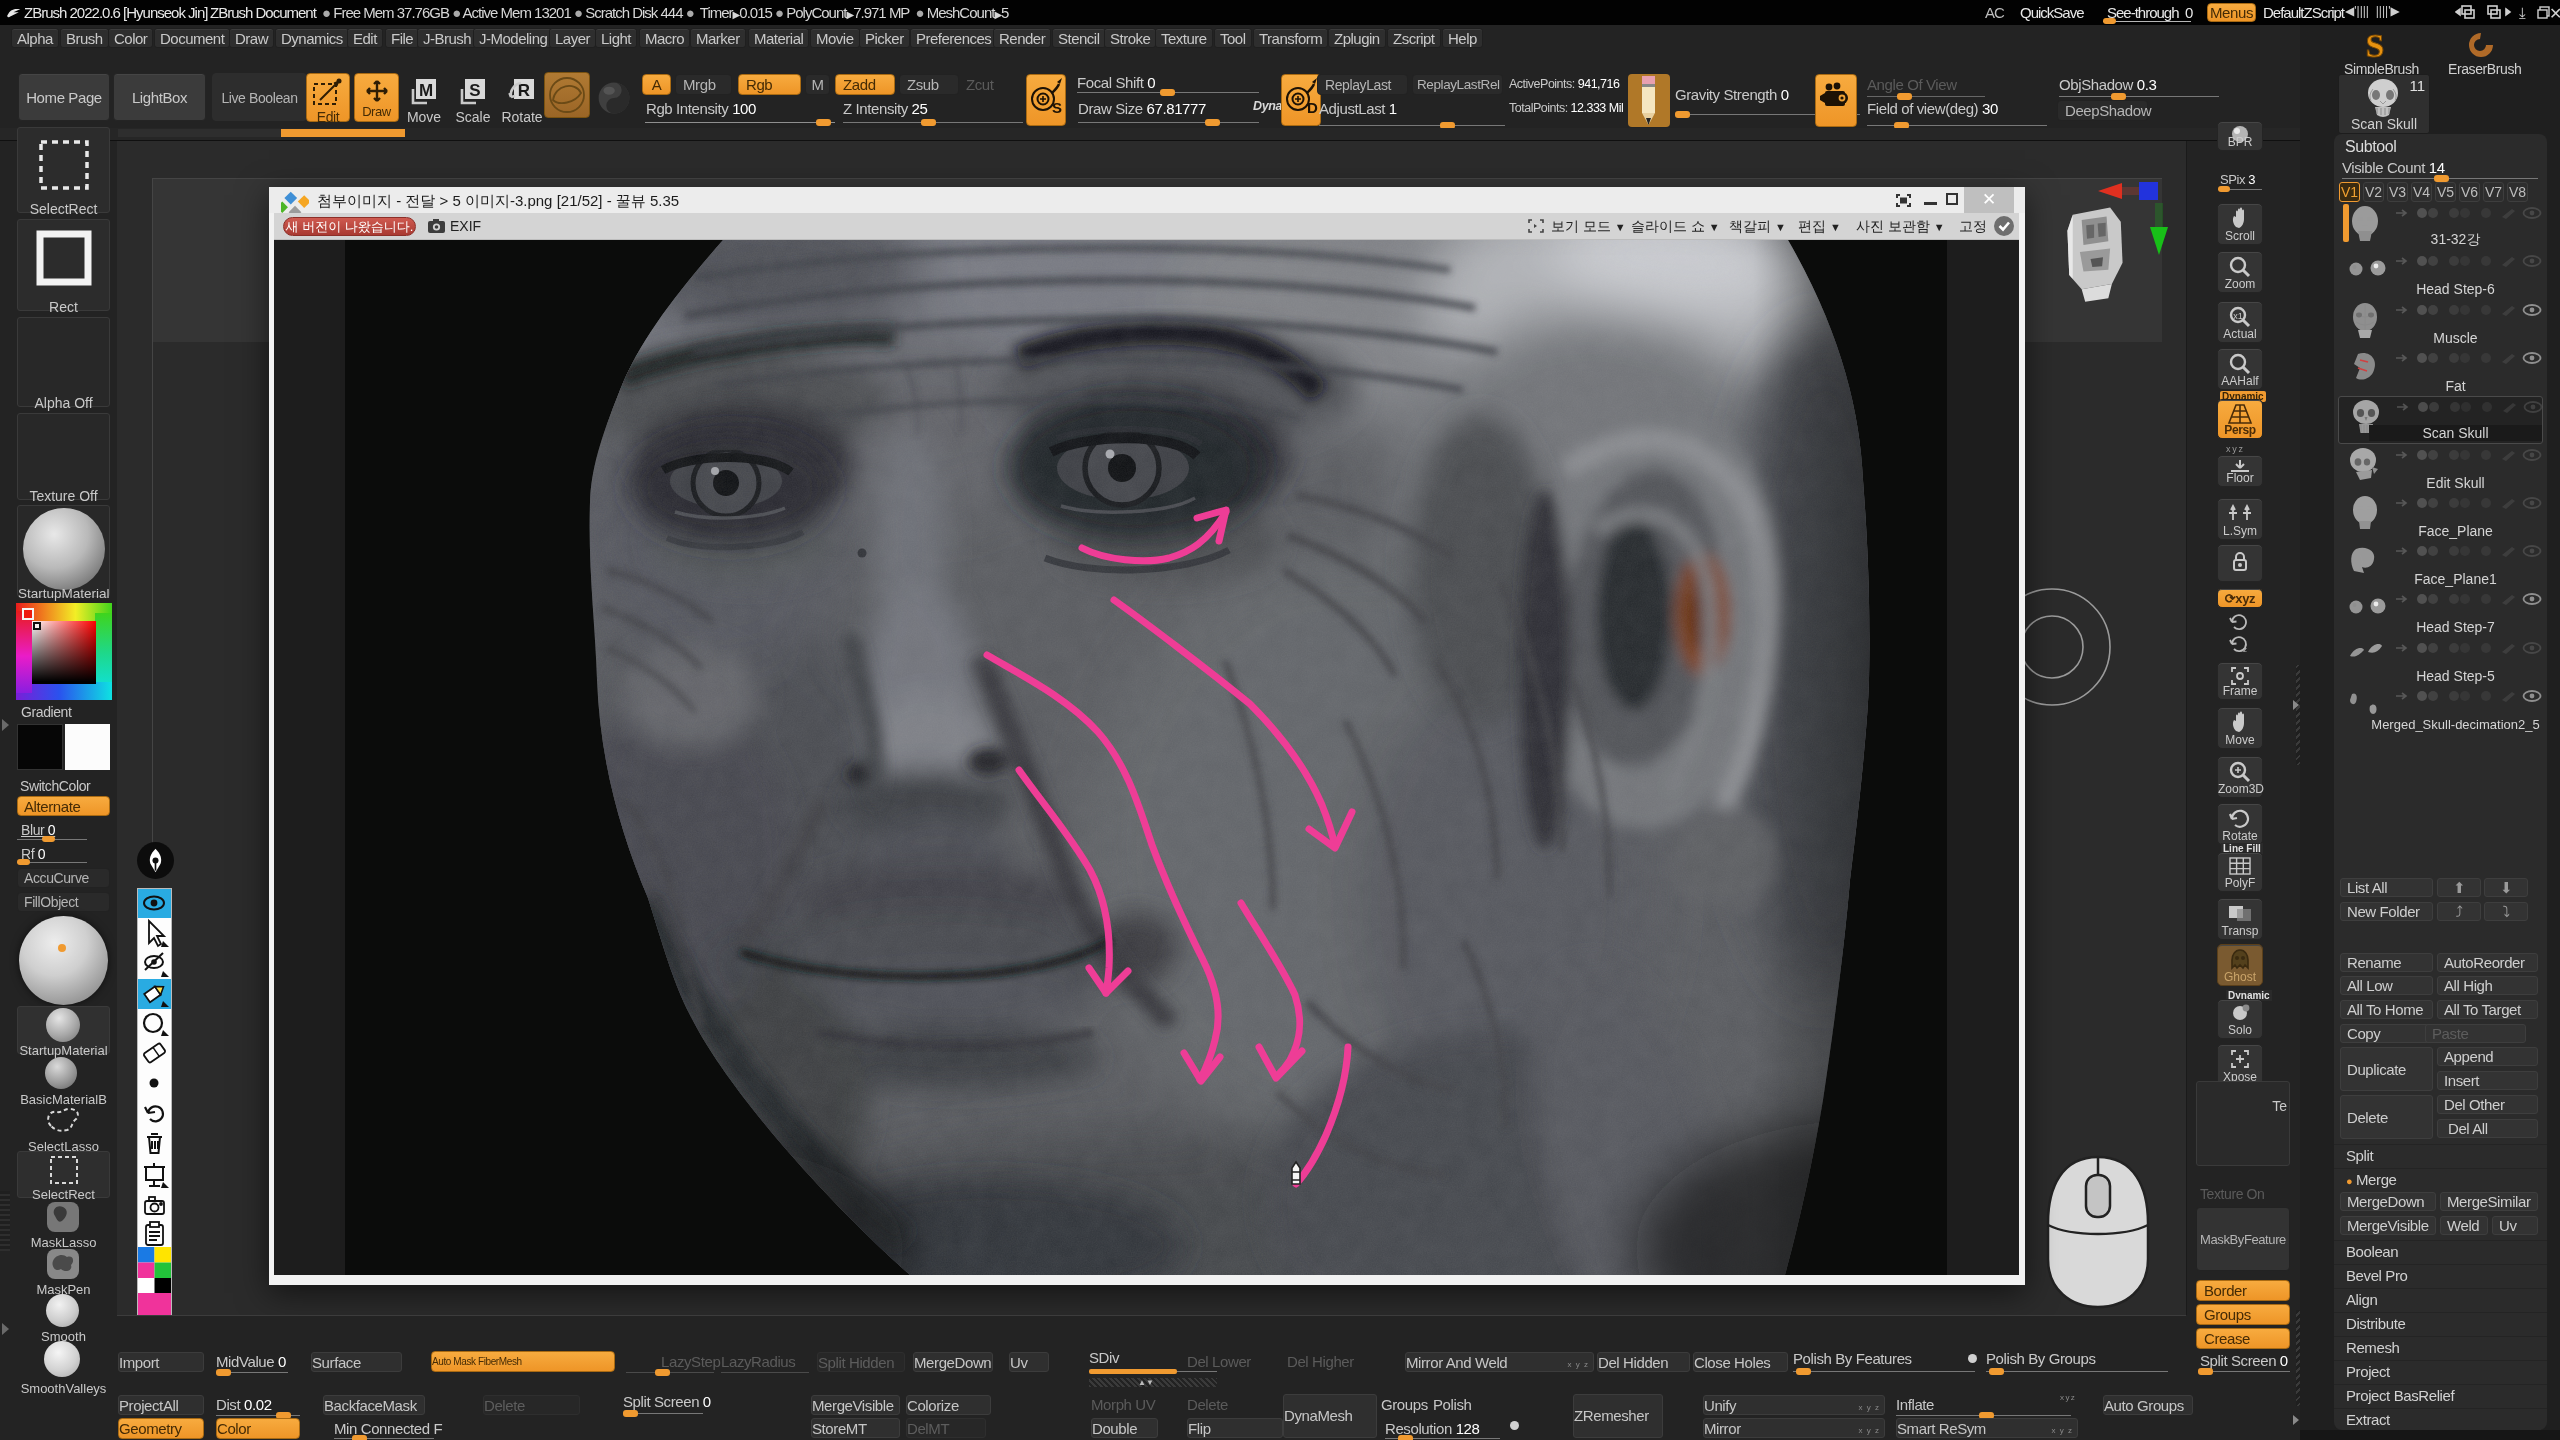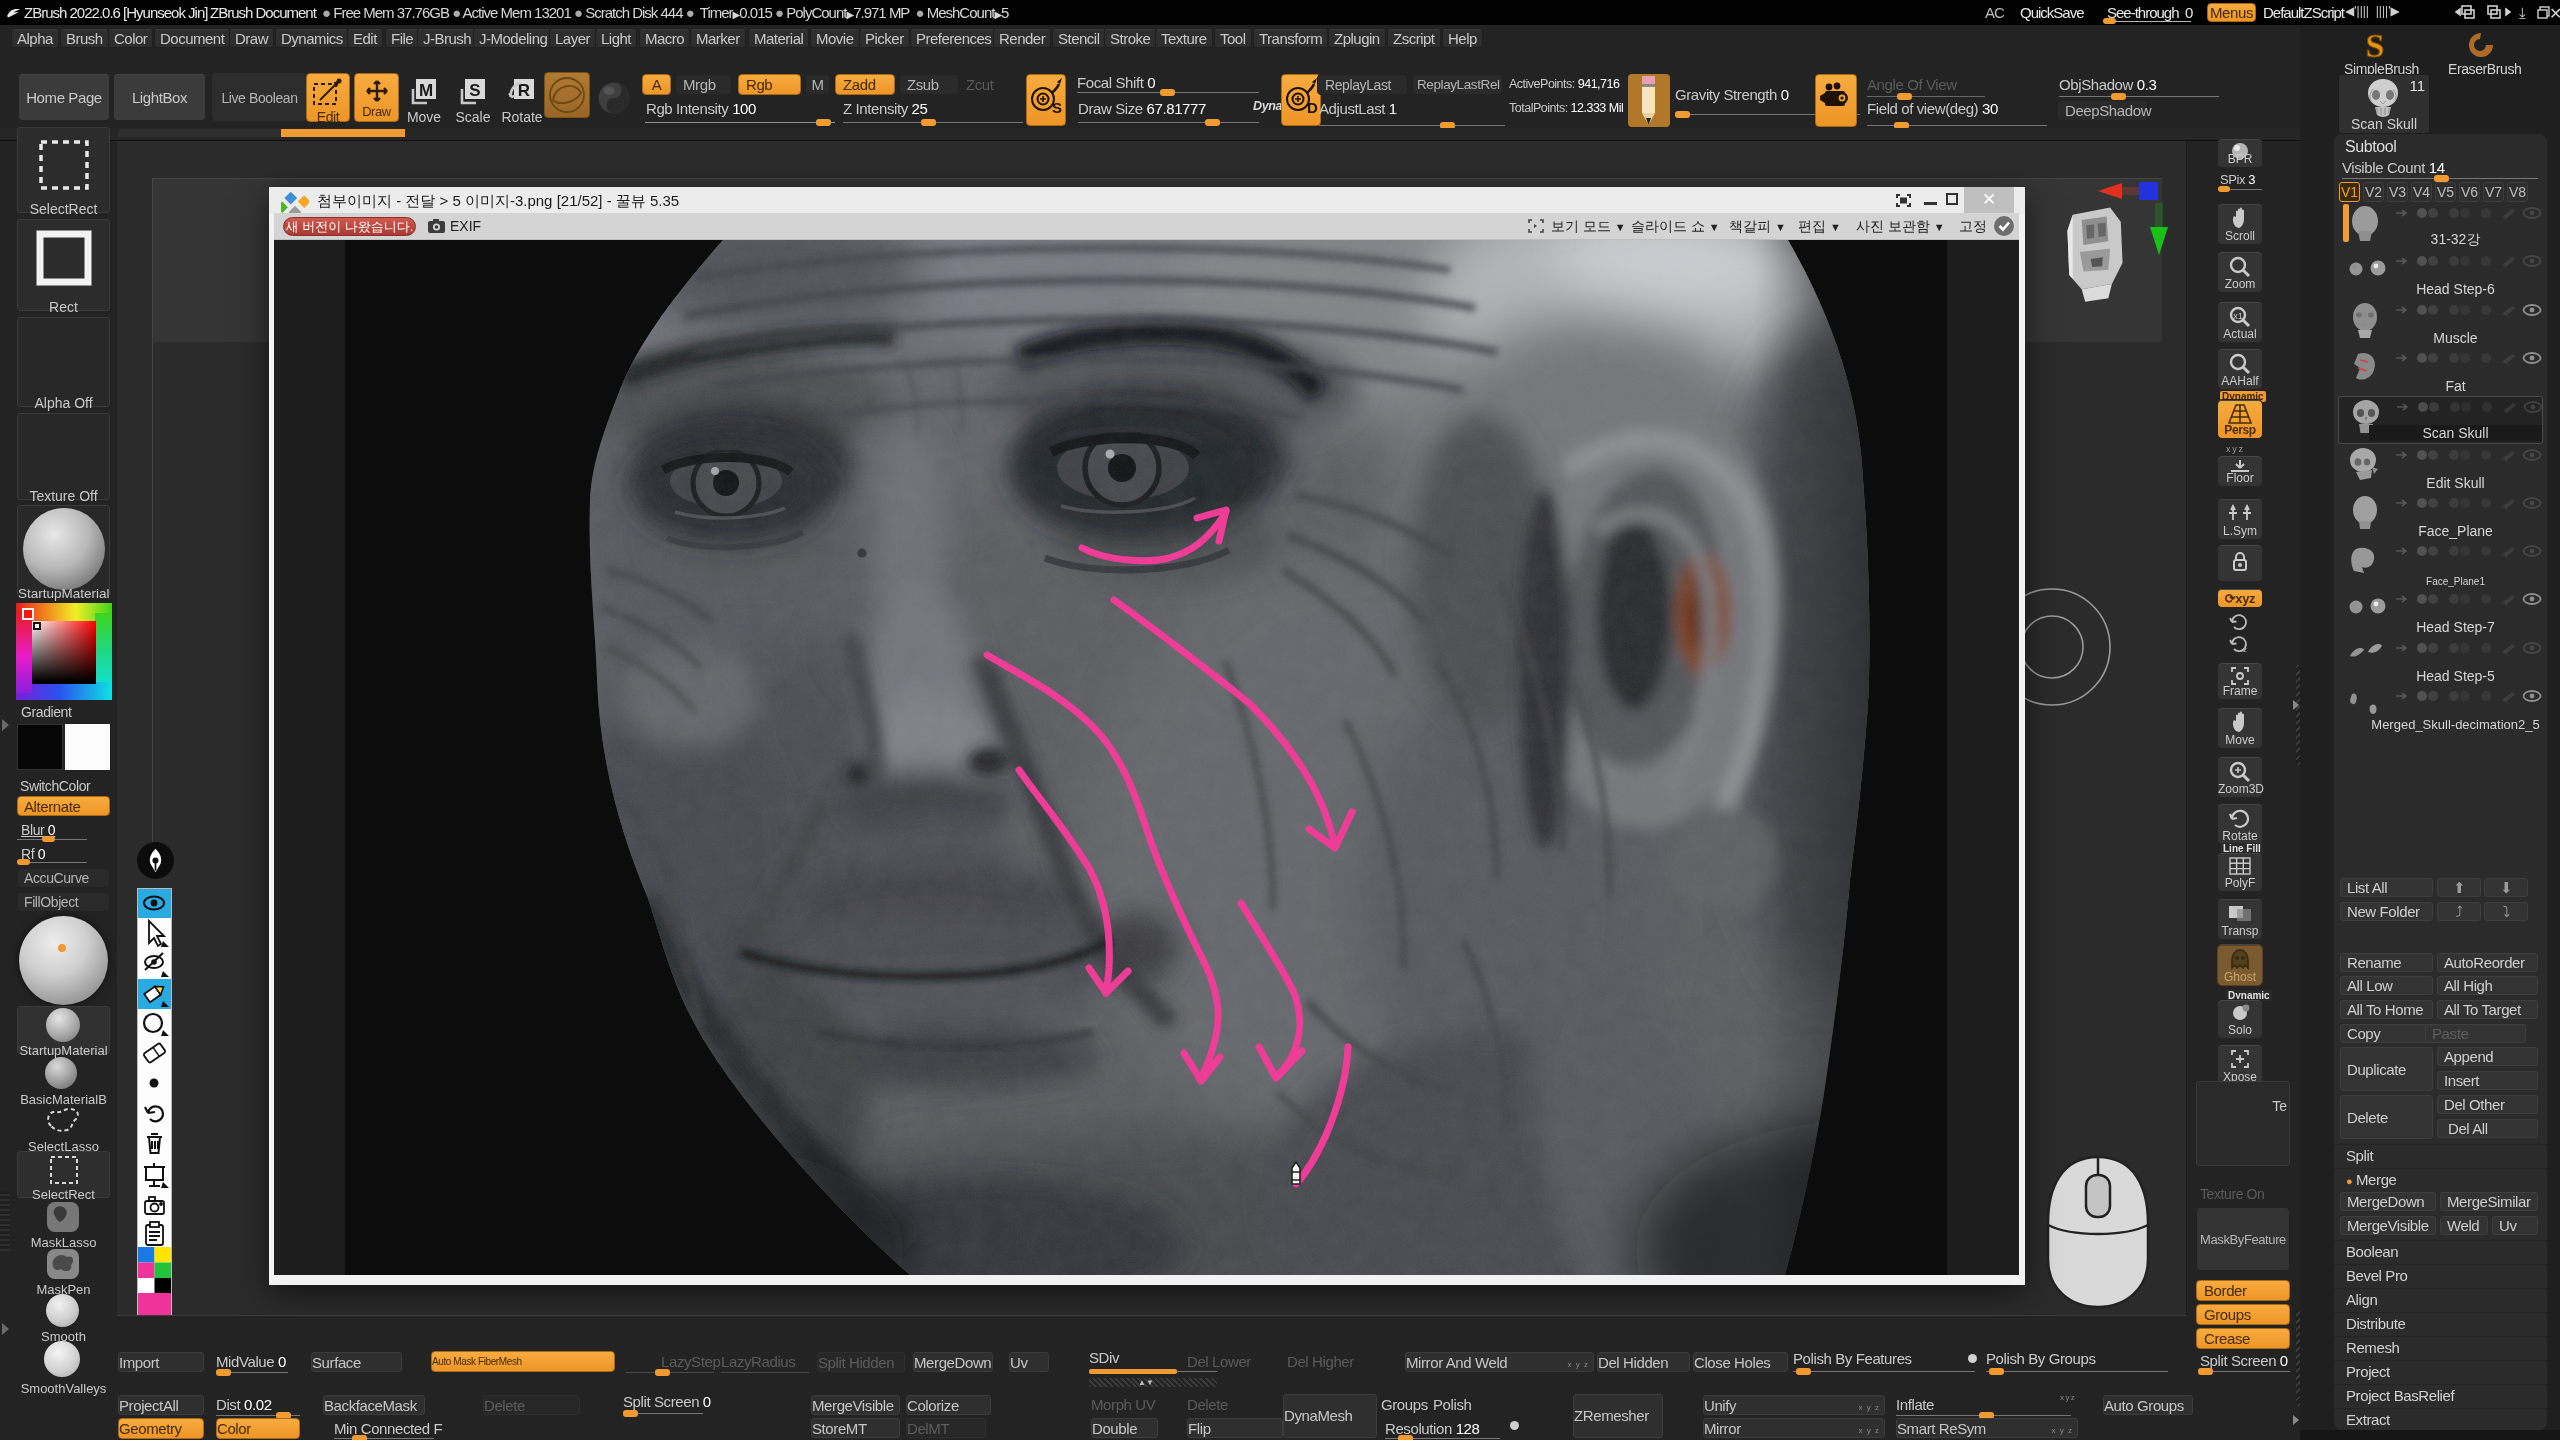--- a/index.html
+++ b/index.html
@@ -734,21 +734,21 @@
 
     <div class="abs" style="left:0;top:0;width:1px;height:1174px;background:#1a1a1a;"></div>
   </div>
   <style>
     .sic { position:absolute; left:2217px; width:46px; height:42px; background:#343434; border:1px solid #242424; box-shadow:inset 0 1px 0 #464646; border-radius:5px; text-align:center; }
     .sic .cap2 { position:absolute; bottom:1px; width:100%; font-size:12px; color:#cccccc; }
     .sic svg { margin-top:3px; }
     .tag { position:absolute; font-size:10px; font-weight:bold; color:#f0a030; }
   </style>
   <div id="sicons">
-    <div class="sic" style="top:138px;height:30px;"><svg width="26" height="18" viewBox="0 0 26 18">
+    <div class="sic" style="top:121px;height:30px;"><svg width="26" height="18" viewBox="0 0 26 18">
           <circle cx="13" cy="9" r="8" fill="#b5b5b5"></circle>
           <circle cx="10" cy="6" r="3" fill="#e8e8e8"></circle>
         </svg><div class="cap2">BPR</div></div>
     <div class="lbl" style="left:2220px;top:172px;font-size:13px;">SPix <span style="color:#fff">3</span></div>
     <div class="abs sline" style="left:2218px;top:189px;width:44px;background:#777"></div>
     <div class="snub" style="left:2218px;top:186px;width:12px;height:6px;"></div>
     <div class="sic" style="top:203px;"><svg width="24" height="24" viewBox="0 0 24 24">
           <path d="M8 20 C5 17 4 12 6 9 L8 10 L8 5 C8 3 10 3 10 5 L10 3 C10 1 12 1 12 3 L12 2 C12 0 14 0 14 2 L14 4 C14 2 16 2 16 4 L16 12 C16 16 14 20 11 21 Z" fill="#c9c9c9"></path>
         </svg><div class="cap2">Scroll</div></div>
     <div class="sic" style="top:251px;"><svg width="24" height="24" viewBox="0 0 24 24">
@@ -1055,21 +1055,21 @@
               </g>
               <g opacity="0.28">
                 <ellipse cx="138" cy="7" rx="8.5" ry="5" fill="none" stroke="#a8a8a8" stroke-width="1.8"></ellipse>
                 <circle cx="138" cy="7" r="2.4" fill="#a8a8a8"></circle>
               </g>
             </svg>
             <svg class="abs" style="left:8px;top:2px" width="38" height="36" viewBox="0 0 38 36">
               <path d="M10 6 C20 2 30 8 28 16 C27 24 20 26 16 24 L18 30 L8 28 C4 20 4 10 10 6 Z" fill="#989898"></path>
               <path d="M14 12 q4 6 1 10" stroke="#9a9a9a" fill="none"></path>
             </svg>
-            <div class="nm" style="font-size:10px;">Face_Plane1</div>
+            <div class="nm" style="font-size:14px;">Face_Plane1</div>
           </div>
         <div class="srow" style="top:455.4px;">
             <svg class="ic" width="150" height="14" viewBox="0 0 150 14" opacity="0.8">
               <g fill="#8a8a8a" opacity="0.5">
                 <path d="M2 7 h10 M8 4 l4 3 l-4 3" stroke="#9a9a9a" fill="none" stroke-width="1.6"></path>
                 <circle cx="28" cy="7" r="5"></circle>
                 <circle cx="39" cy="7" r="5" opacity="0.6"></circle>
                 <circle cx="60" cy="7" r="5" opacity="0.45"></circle>
                 <circle cx="71" cy="7" r="5" opacity="0.3"></circle>
                 <circle cx="92" cy="7" r="5" opacity="0.35"></circle>

